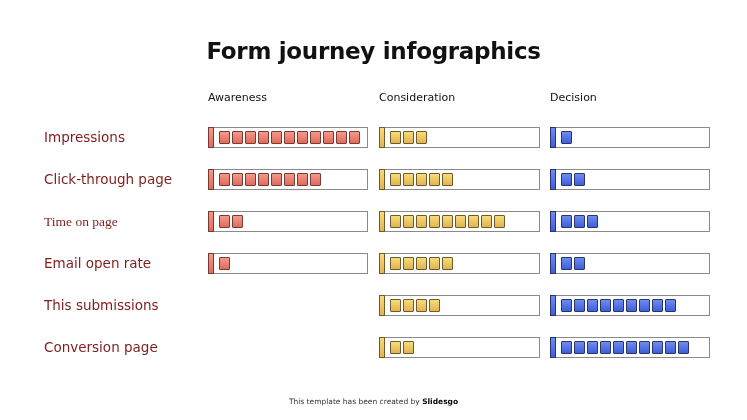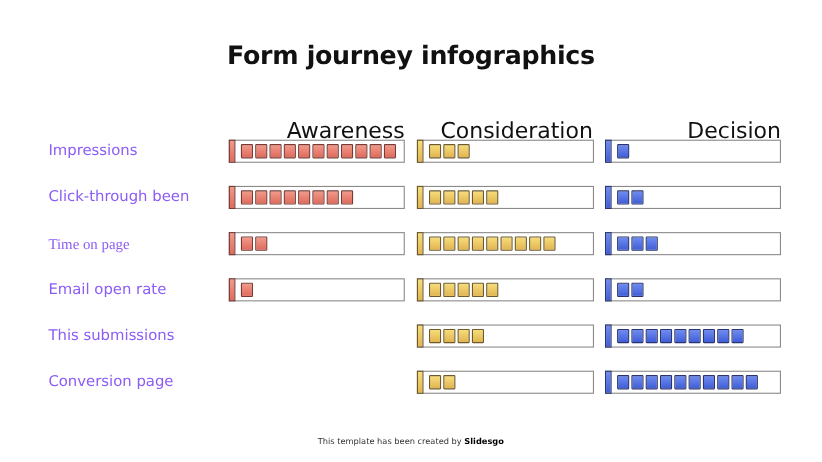--- a/index.html
+++ b/index.html
@@ -1,21 +1,21 @@
 <!DOCTYPE html>
 <html><head>
   <meta charset="utf-8">
   <style>
     html, body { margin: 0; padding: 0; background: #ffffff; }
     body { width: 747px; height: 420px; position: relative; overflow: hidden;
            font-family: "DejaVu Sans", sans-serif; color: #1a1a1a; }
     .title { position: absolute; left: 0; width: 747px; top: 38px; text-align: center;
              font-size: 23px; font-weight: bold; letter-spacing: -0.3px; color: #111; }
-    .col-head { position: absolute; top: 106px; font-size: 20px; color: #111; text-align: right; width: 160px; }
-    .row-label { position: absolute; left: 44px; font-size: 13.5px; color: #8b5cf6; line-height: 23px; }
+    .col-head { position: absolute; top: 91px; font-size: 11px; color: #111; text-align: left; width: 160px; }
+    .row-label { position: absolute; left: 44px; font-size: 13.5px; color: #7f1d1d; line-height: 23px; }
     .box { position: absolute; height: 21px; border: 1.5px solid #8a8a8a; background: #fff; box-sizing: border-box; }
     .box .tab { position: absolute; left: -1px; top: -1px; bottom: -1px; width: 6px; border: 1px solid #6b4a3a; box-sizing: border-box; }
     .box .blocks { position: absolute; left: 10px; top: 3px; display: flex; gap: 2px; }
     .blk { width: 11px; height: 13px; box-sizing: border-box; border: 1px solid; border-radius: 1px; }
     .footer { position: absolute; left: 0; width: 747px; top: 397px; text-align: center; font-size: 7.5px; color: #333; }
     .footer b { color: #000; }
   </style>
 </head>
 <body>
 
@@ -50,21 +50,21 @@
         <div class="blk" style="background: linear-gradient(rgb(246, 221, 122), rgb(226, 180, 80)); border-color: rgb(110, 90, 42);"></div>
         <div class="blk" style="background: linear-gradient(rgb(246, 221, 122), rgb(226, 180, 80)); border-color: rgb(110, 90, 42);"></div>
       </div>
     </div>
     <div class="box" style="left: 550px; top: 127px; width: 160px;">
       <div class="tab" style="background: linear-gradient(rgb(111, 140, 240), rgb(63, 94, 216)); border-color: rgb(42, 53, 112);"></div>
       <div class="blocks">
         <div class="blk" style="background: linear-gradient(rgb(111, 140, 240), rgb(63, 94, 216)); border-color: rgb(42, 53, 112);"></div>
       </div>
     </div>
-    <div class="row-label" style="top: 168px;">Click-through been</div>
+    <div class="row-label" style="top: 168px;">Click-through page</div>
     <div class="box" style="left: 208px; top: 169px; width: 160px;">
       <div class="tab" style="background: linear-gradient(rgb(242, 154, 138), rgb(224, 106, 92)); border-color: rgb(122, 58, 52);"></div>
       <div class="blocks">
         <div class="blk" style="background: linear-gradient(rgb(242, 154, 138), rgb(224, 106, 92)); border-color: rgb(122, 58, 52);"></div>
         <div class="blk" style="background: linear-gradient(rgb(242, 154, 138), rgb(224, 106, 92)); border-color: rgb(122, 58, 52);"></div>
         <div class="blk" style="background: linear-gradient(rgb(242, 154, 138), rgb(224, 106, 92)); border-color: rgb(122, 58, 52);"></div>
         <div class="blk" style="background: linear-gradient(rgb(242, 154, 138), rgb(224, 106, 92)); border-color: rgb(122, 58, 52);"></div>
         <div class="blk" style="background: linear-gradient(rgb(242, 154, 138), rgb(224, 106, 92)); border-color: rgb(122, 58, 52);"></div>
         <div class="blk" style="background: linear-gradient(rgb(242, 154, 138), rgb(224, 106, 92)); border-color: rgb(122, 58, 52);"></div>
         <div class="blk" style="background: linear-gradient(rgb(242, 154, 138), rgb(224, 106, 92)); border-color: rgb(122, 58, 52);"></div>

